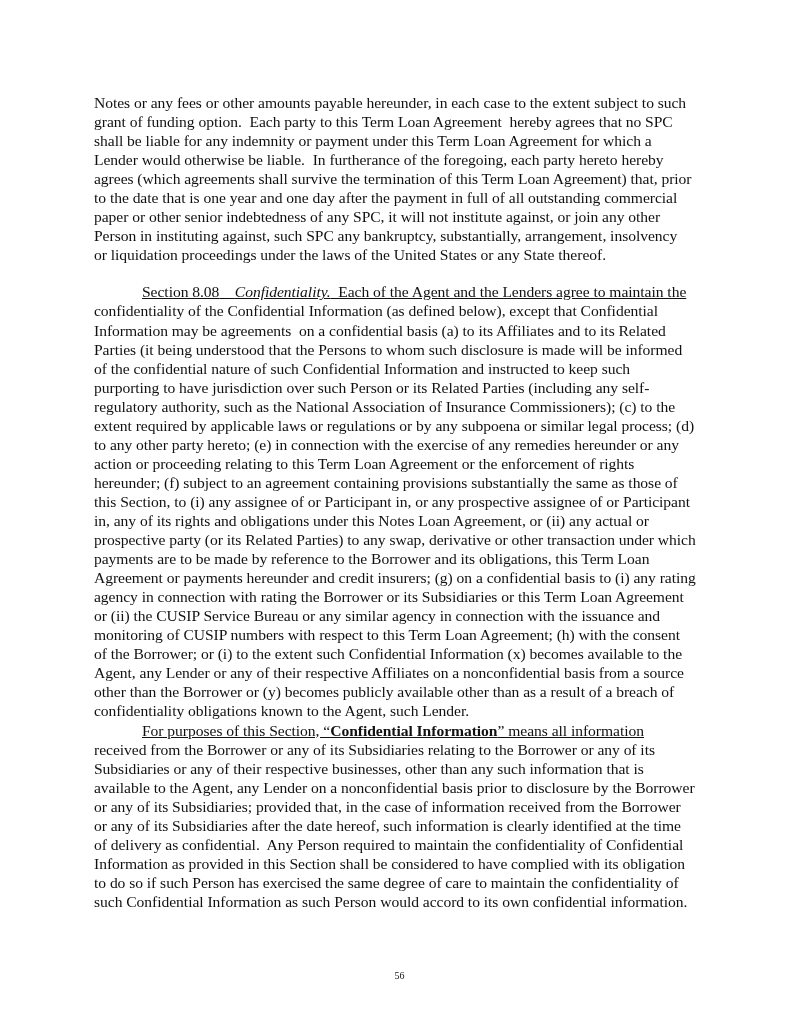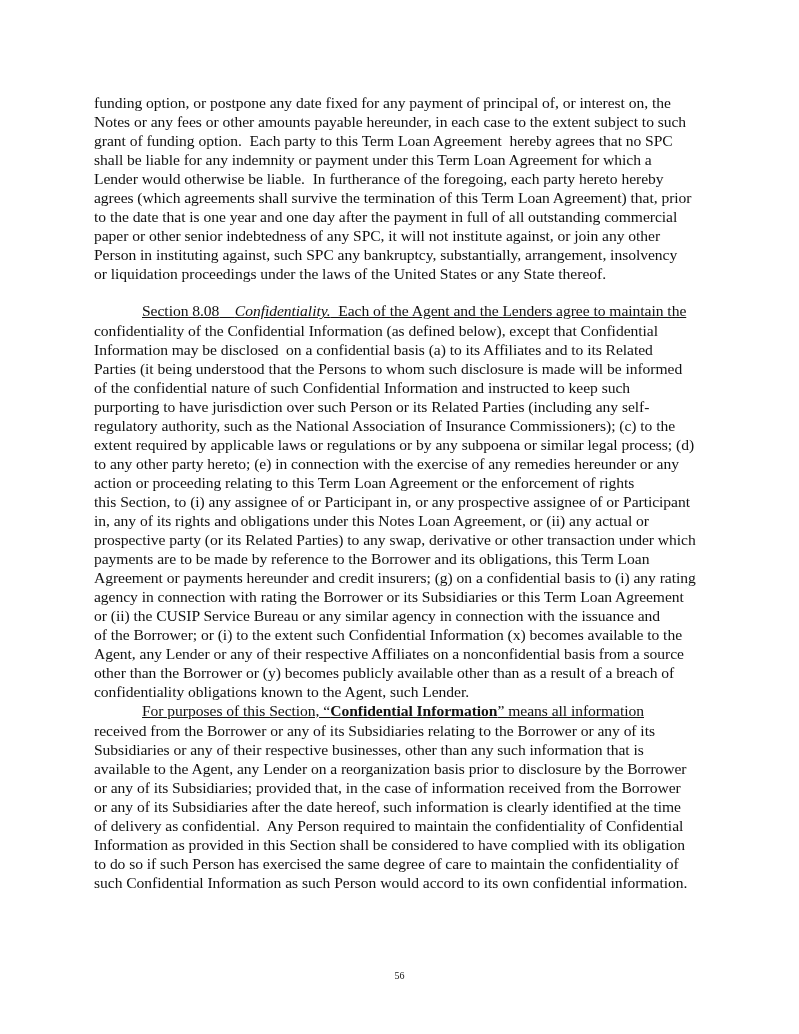--- a/index.html
+++ b/index.html
@@ -48,61 +48,62 @@
       font-size: 10px;
       font-family: "Liberation Serif", "DejaVu Serif", serif;
     }
   </style>
 </head>
 <body>
 
 <div class="page">
 
   <p class="para p1">
-    <span class="line">funding option, or postpone any date fixed for any payment of principal of, or interest on, the</span>
     <span class="line">Notes or any fees or other amounts payable hereunder, in each case to the extent subject to such</span>
     <span class="line">grant of funding option.  Each party to this Term Loan Agreement  hereby agrees that no SPC</span>
     <span class="line">shall be liable for any indemnity or payment under this Term Loan Agreement for which a</span>
     <span class="line">Lender would otherwise be liable.  In furtherance of the foregoing, each party hereto hereby</span>
     <span class="line">agrees (which agreements shall survive the termination of this Term Loan Agreement) that, prior</span>
     <span class="line">to the date that is one year and one day after the payment in full of all outstanding commercial</span>
     <span class="line">paper or other senior indebtedness of any SPC, it will not institute against, or join any other</span>
     <span class="line">Person in instituting against, such SPC any bankruptcy, substantially, arrangement, insolvency</span>
     <span class="line">or liquidation proceedings under the laws of the United States or any State thereof.</span>
   </p>
 
   <p class="para p2">
     <span class="line indent"><span class="heading-num">Section 8.08</span><span>    </span><span class="heading-title">Confidentiality.</span><span>  Each of the Agent and the Lenders agree to maintain the</span></span>
     <span class="line">confidentiality of the Confidential Information (as defined below), except that Confidential</span>
-    <span class="line">Information may be disclosed  on a confidential basis (a) to its Affiliates and to its Related</span>
+    <span class="line">Information may be agreements  on a confidential basis (a) to its Affiliates and to its Related</span>
     <span class="line">Parties (it being understood that the Persons to whom such disclosure is made will be informed</span>
     <span class="line">of the confidential nature of such Confidential Information and instructed to keep such</span>
     <span class="line">purporting to have jurisdiction over such Person or its Related Parties (including any self-</span>
     <span class="line">regulatory authority, such as the National Association of Insurance Commissioners); (c) to the</span>
     <span class="line">extent required by applicable laws or regulations or by any subpoena or similar legal process; (d)</span>
     <span class="line">to any other party hereto; (e) in connection with the exercise of any remedies hereunder or any</span>
     <span class="line">action or proceeding relating to this Term Loan Agreement or the enforcement of rights</span>
+    <span class="line">hereunder; (f) subject to an agreement containing provisions substantially the same as those of</span>
     <span class="line">this Section, to (i) any assignee of or Participant in, or any prospective assignee of or Participant</span>
     <span class="line">in, any of its rights and obligations under this Notes Loan Agreement, or (ii) any actual or</span>
     <span class="line">prospective party (or its Related Parties) to any swap, derivative or other transaction under which</span>
     <span class="line">payments are to be made by reference to the Borrower and its obligations, this Term Loan</span>
     <span class="line">Agreement or payments hereunder and credit insurers; (g) on a confidential basis to (i) any rating</span>
     <span class="line">agency in connection with rating the Borrower or its Subsidiaries or this Term Loan Agreement</span>
     <span class="line">or (ii) the CUSIP Service Bureau or any similar agency in connection with the issuance and</span>
+    <span class="line">monitoring of CUSIP numbers with respect to this Term Loan Agreement; (h) with the consent</span>
     <span class="line">of the Borrower; or (i) to the extent such Confidential Information (x) becomes available to the</span>
     <span class="line">Agent, any Lender or any of their respective Affiliates on a nonconfidential basis from a source</span>
     <span class="line">other than the Borrower or (y) becomes publicly available other than as a result of a breach of</span>
     <span class="line">confidentiality obligations known to the Agent, such Lender.</span>
   </p>
 
   <p class="para p3">
     <span class="line indent"><span>For purposes of this Section, “</span><span class="bold">Confidential Information</span><span>” means all information</span></span>
     <span class="line">received from the Borrower or any of its Subsidiaries relating to the Borrower or any of its</span>
     <span class="line">Subsidiaries or any of their respective businesses, other than any such information that is</span>
-    <span class="line">available to the Agent, any Lender on a reorganization basis prior to disclosure by the Borrower</span>
+    <span class="line">available to the Agent, any Lender on a nonconfidential basis prior to disclosure by the Borrower</span>
     <span class="line"><span>or any of its Subsidiaries; </span><span class="underline">provided</span><span> that, in the case of information received from the Borrower</span></span>
     <span class="line">or any of its Subsidiaries after the date hereof, such information is clearly identified at the time</span>
     <span class="line">of delivery as confidential.  Any Person required to maintain the confidentiality of Confidential</span>
     <span class="line">Information as provided in this Section shall be considered to have complied with its obligation</span>
     <span class="line">to do so if such Person has exercised the same degree of care to maintain the confidentiality of</span>
     <span class="line">such Confidential Information as such Person would accord to its own confidential information.</span>
   </p>
 </div>
 
 <div class="page-number">56</div>

